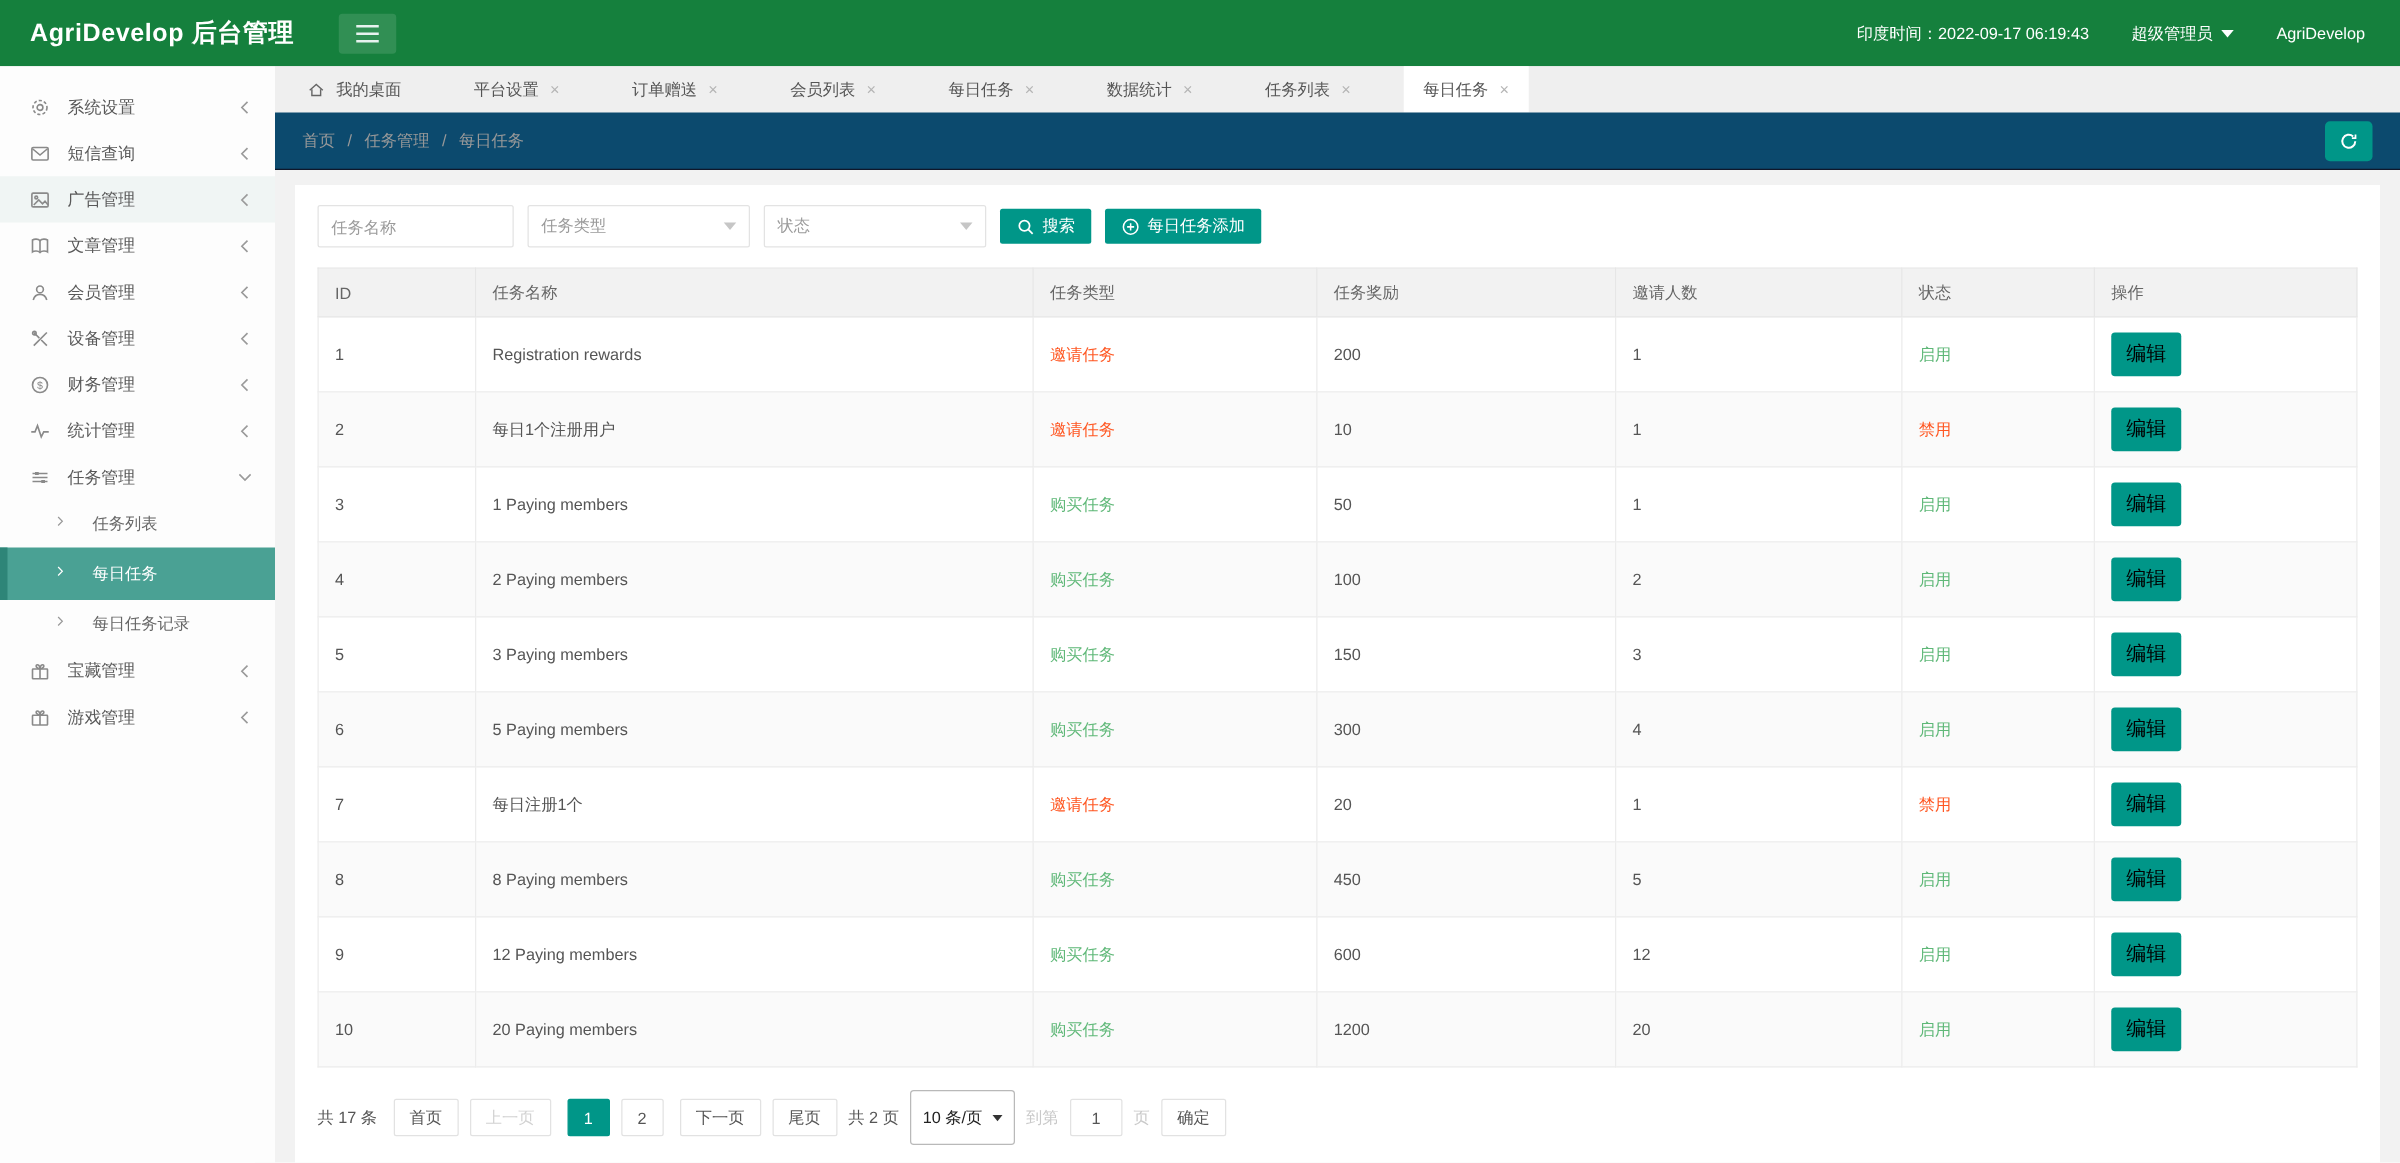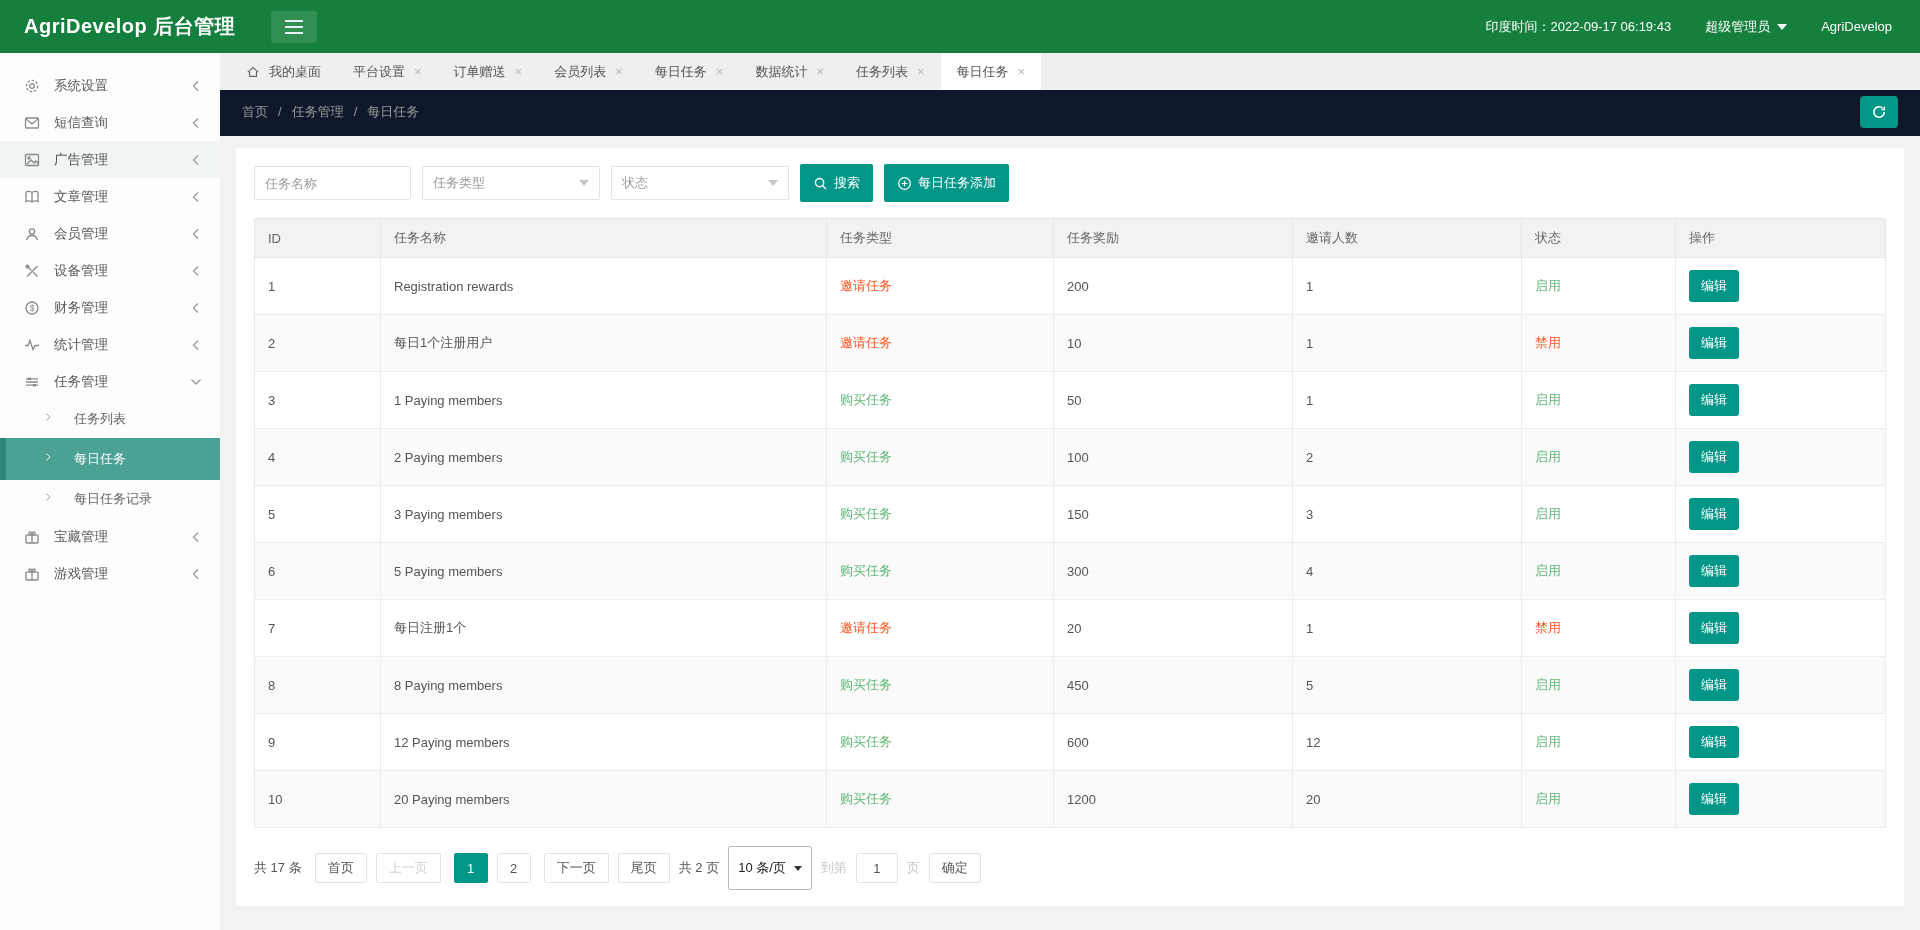--- a/index.html
+++ b/index.html
@@ -28,55 +28,55 @@
   .side-item.hl { background:#f0f5f4; }
   .side-item .chev { margin-left:auto; color:#9a9a9a; }
   .sub-item { height:38px; display:flex; align-items:center; gap:16px; padding-left:42px; color:#666; cursor:pointer; }
   .sub-item .arrow { color:#999; }
   .sub-item.active { background:#4aa194; color:#fff; border-left:6px solid #2e8578; padding-left:36px; height:42px; }
   .sub-item.active .arrow { color:#fff; }
   .ic { display:inline-flex; width:16px; height:16px; }
   .ic svg { width:16px; height:16px; }
 
   
-  .tabbar { height:37px; background:#efefef; display:flex; align-items:stretch; padding-left:10px; flex-shrink:0; }
+  .tabbar { height:37px; background:#efefef; display:flex; align-items:stretch; padding-left:10px; flex-shrink:0;gap:26px; }
   .tab { display:flex; align-items:center; gap:9px; padding:0 16px; color:#555; cursor:pointer; font-size:13px; }
   .tab .close { color:#b5b5b5; font-size:13px; }
   .tab.active { background:#fff; }
   .tab .ic { color:#666; width:14px; height:14px; } .tab .ic svg { width:14px; height:14px; }
 
   
-  .crumbbar { height:46px; background:#0f172a; display:flex; align-items:center; padding:0 22px; border-bottom:3px solid #0f172a; flex-shrink:0;text-align:right; }
+  .crumbbar { height:46px; background:#0c4a6e; display:flex; align-items:center; padding:0 22px; border-bottom:1px solid #0f172a; flex-shrink:0;text-align:right; }
   .crumb, .crumb-sep { color:#999; margin-right:10px; }
   .refresh-btn { margin-left:auto; width:38px; height:32px; background:#009688; border:none; border-radius:4px;
                  color:#fff; display:flex; align-items:center; justify-content:center; cursor:pointer; }
 
   
   .content { flex:1; padding:12px 16px; overflow:hidden; }
   .panel { background:#fff; padding:16px 18px; }
 
   .filterbar { display:flex; align-items:center; gap:11px; }
   .txt-input { width:157px; height:34px; border:1px solid #e3e3e3; border-radius:2px; padding:0 10px; font-size:13px;
                color:#555; outline:none; font-family:inherit; }
   .txt-input::placeholder { color:#9b9b9b; }
   .fake-select { width:178px; height:34px; border:1px solid #e3e3e3; border-radius:2px; display:flex; align-items:center;
                  padding:0 10px; color:#9b9b9b; cursor:pointer; background:#fff; }
   .fake-select .dcaret { margin-left:auto; width:0; height:0; border-left:5px solid transparent; border-right:5px solid transparent;
                          border-top:6px solid #c6c6c6; }
-  .btn-teal { height:38px; background:#009688; color:#fff; border:none; border-radius:2px; padding:0 13px; font-size:13px;
+  .btn-teal { height:28px; background:#009688; color:#fff; border:none; border-radius:2px; padding:0 13px; font-size:13px;
               display:flex; align-items:center; gap:6px; cursor:pointer; font-family:inherit; }
   .btn-teal .ic { color:#fff; width:15px; height:15px; } .btn-teal .ic svg { width:15px; height:15px; }
 
   
   table { width:100%; border-collapse:collapse; margin-top:16px; border:1px solid #e6e6e6; }
   th { background:#f2f2f2; font-weight:normal; color:#666; text-align:left; padding:10px 13px; border:1px solid #e6e6e6; font-size:13px; }
   td { padding:12px 13px; color:#555; border:1px solid #ececec; font-size:13px; background:#fff; }
   tr.stripe td { background:#fafafa; }
   .c-red { color:#ff5722; } .c-green { color:#5fb878; }
-  .edit-btn { background:#009688; color:#ffffff; border:none; border-radius:3px; padding:7px 12px; font-size:13px; cursor:pointer; font-family:inherit; }
+  .edit-btn { background:#009688; color:#000000; border:none; border-radius:3px; padding:7px 12px; font-size:16px; cursor:pointer; font-family:inherit; }
 
   
   .pager { display:flex; align-items:center; gap:9px; margin-top:18px; color:#555; }
   .pg-btn { min-width:34px; height:30px; border:1px solid #e2e2e2; background:#fff; border-radius:2px; padding:0 12px;
             font-size:13px; color:#555; cursor:pointer; font-family:inherit; }
   .pg-btn.disabled { color:#d2d2d2; cursor:default; }
   .pg-btn.current { background:#009688; border-color:#009688; color:#fff; }
   .pg-sizebox { height:44px; border:1px solid #b9b9b9; border-radius:3px; display:flex; align-items:center; gap:8px;
                 padding:0 9px; background:#fff; cursor:pointer; color:#222; }
   .pg-sizebox .bcaret { width:0; height:0; border-left:4px solid transparent; border-right:4px solid transparent; border-top:5px solid #333; }

